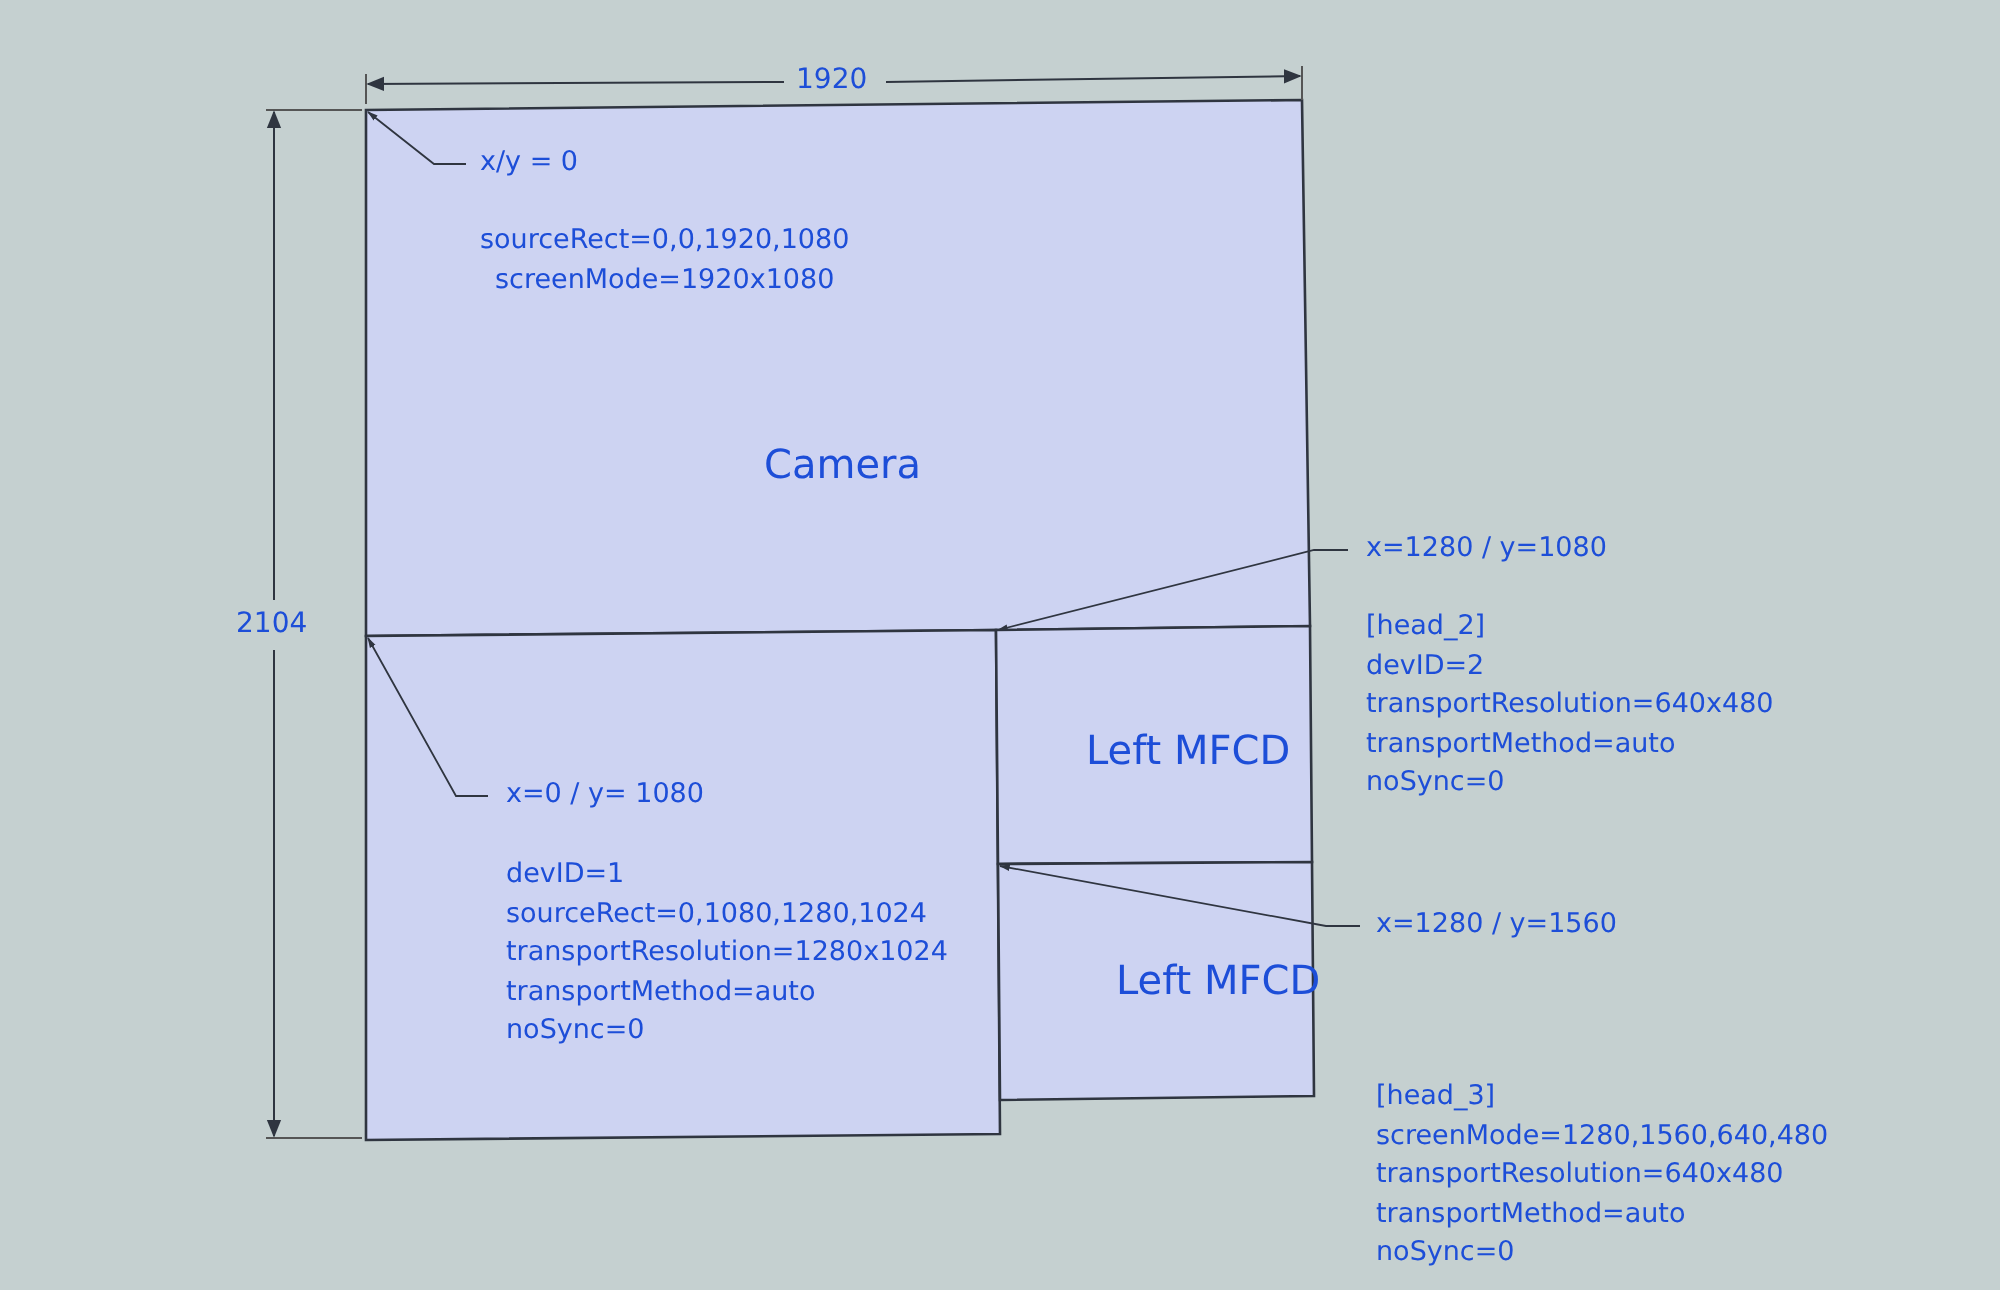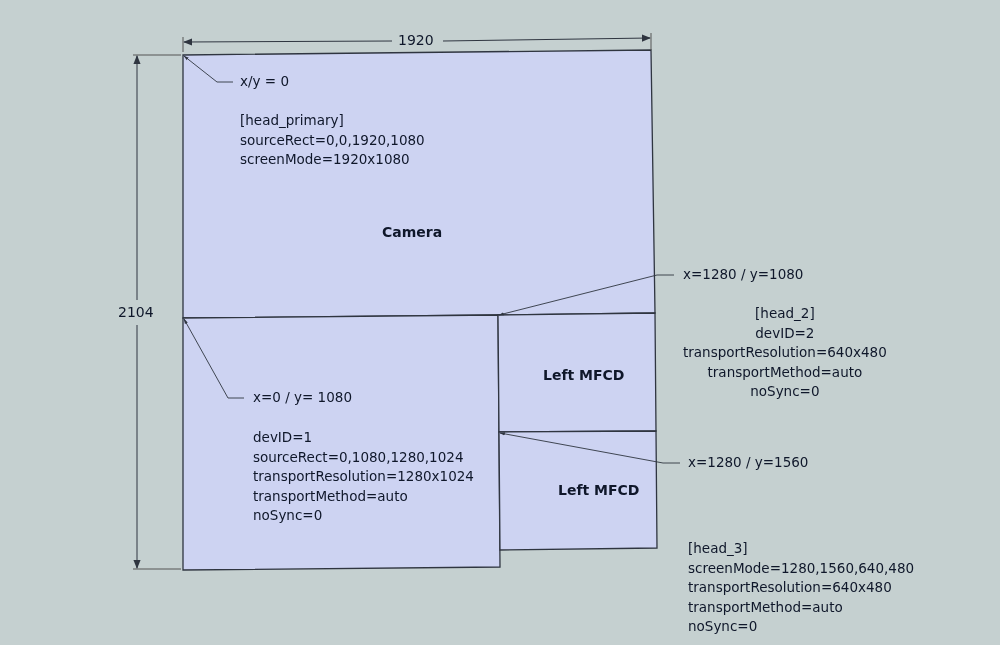--- a/index.html
+++ b/index.html
@@ -9,23 +9,23 @@
     position: relative;
     font-family: "DejaVu Sans", sans-serif;
     color: #3a3f4a;
   }
   svg.diagram { position: absolute; left: 0; top: 0; }
   .lbl {
     position: absolute;
     font-size: 13.5px;
     line-height: 19.5px;
     white-space: pre;
-    color: #0f172a;
+    color: #1d4ed8;
   }
-  .block-label { font-size: 14px; font-weight: bold; }
+  .block-label { font-size: 20px; }
 </style>
 </head>
 <body>
 
 <svg class="diagram" width="1000" height="645" viewBox="0 0 1000 645">
   <defs>
     <marker id="arrowFilled" viewBox="0 0 10 10" refX="9" refY="5" markerWidth="9" markerHeight="9" orient="auto-start-reverse">
       <path d="M0,1 L10,5 L0,9 z" fill="#2f3540"></path>
     </marker>
     <marker id="arrowSmall" viewBox="0 0 10 10" refX="9" refY="5" markerWidth="6" markerHeight="6" orient="auto">
@@ -71,36 +71,35 @@
 
 <div class="lbl" style="left:398px; top:31px; background:#c5d0d0; font-size:14px;">1920</div>
 <div class="lbl" style="left:118px; top:303px; background:#c5d0d0; font-size:14px;">2104</div>
 
 <div class="lbl block-label" style="left:382px; top:223px;">Camera</div>
 <div class="lbl block-label" style="left:543px; top:366px;">Left MFCD</div>
 <div class="lbl block-label" style="left:558px; top:481px;">Left MFCD</div>
 
 <div class="lbl" style="left:240px; top:72px;">x/y = 0</div>
 <div style="position:absolute; left:240px; top:111px;">
-  <div class="lbl" style="position:relative;">[head_primary]</div>
   <div class="lbl" style="position:relative;">sourceRect=0,0,1920,1080</div>
-  <div class="lbl" style="position:relative;">screenMode=1920x1080</div>
+  <div class="lbl" style="position:relative;text-align:center;">screenMode=1920x1080</div>
 </div>
 
 <div class="lbl" style="left:253px; top:388px;">x=0 / y= 1080</div>
 <div style="position:absolute; left:253px; top:428px;">
   <div class="lbl" style="position:relative;">devID=1</div>
   <div class="lbl" style="position:relative;">sourceRect=0,1080,1280,1024</div>
   <div class="lbl" style="position:relative;">transportResolution=1280x1024</div>
   <div class="lbl" style="position:relative;">transportMethod=auto</div>
   <div class="lbl" style="position:relative;">noSync=0</div>
 </div>
 
 <div class="lbl" style="left:683px; top:265px;">x=1280 / y=1080</div>
-<div style="position:absolute; left:683px; top:304px;text-align:center;">
+<div style="position:absolute; left:683px; top:304px;">
   <div class="lbl" style="position:relative;">[head_2]</div>
   <div class="lbl" style="position:relative;">devID=2</div>
   <div class="lbl" style="position:relative;">transportResolution=640x480</div>
   <div class="lbl" style="position:relative;">transportMethod=auto</div>
   <div class="lbl" style="position:relative;">noSync=0</div>
 </div>
 
 <div class="lbl" style="left:688px; top:453px;">x=1280 / y=1560</div>
 <div style="position:absolute; left:688px; top:491px;">
   <div class="lbl" style="position:relative;margin-top:48px;">[head_3]</div>

